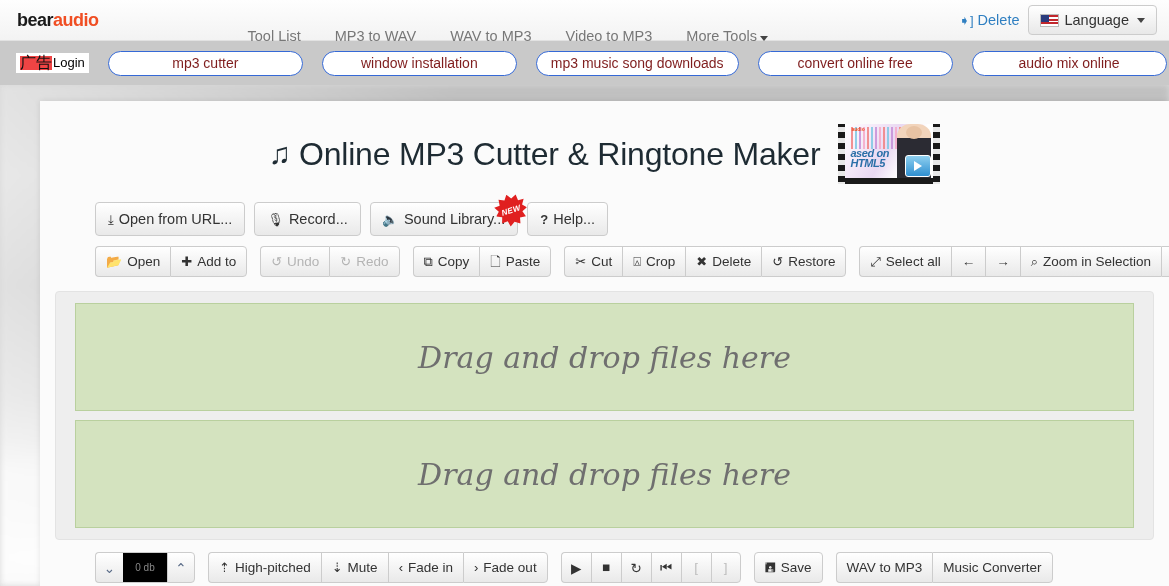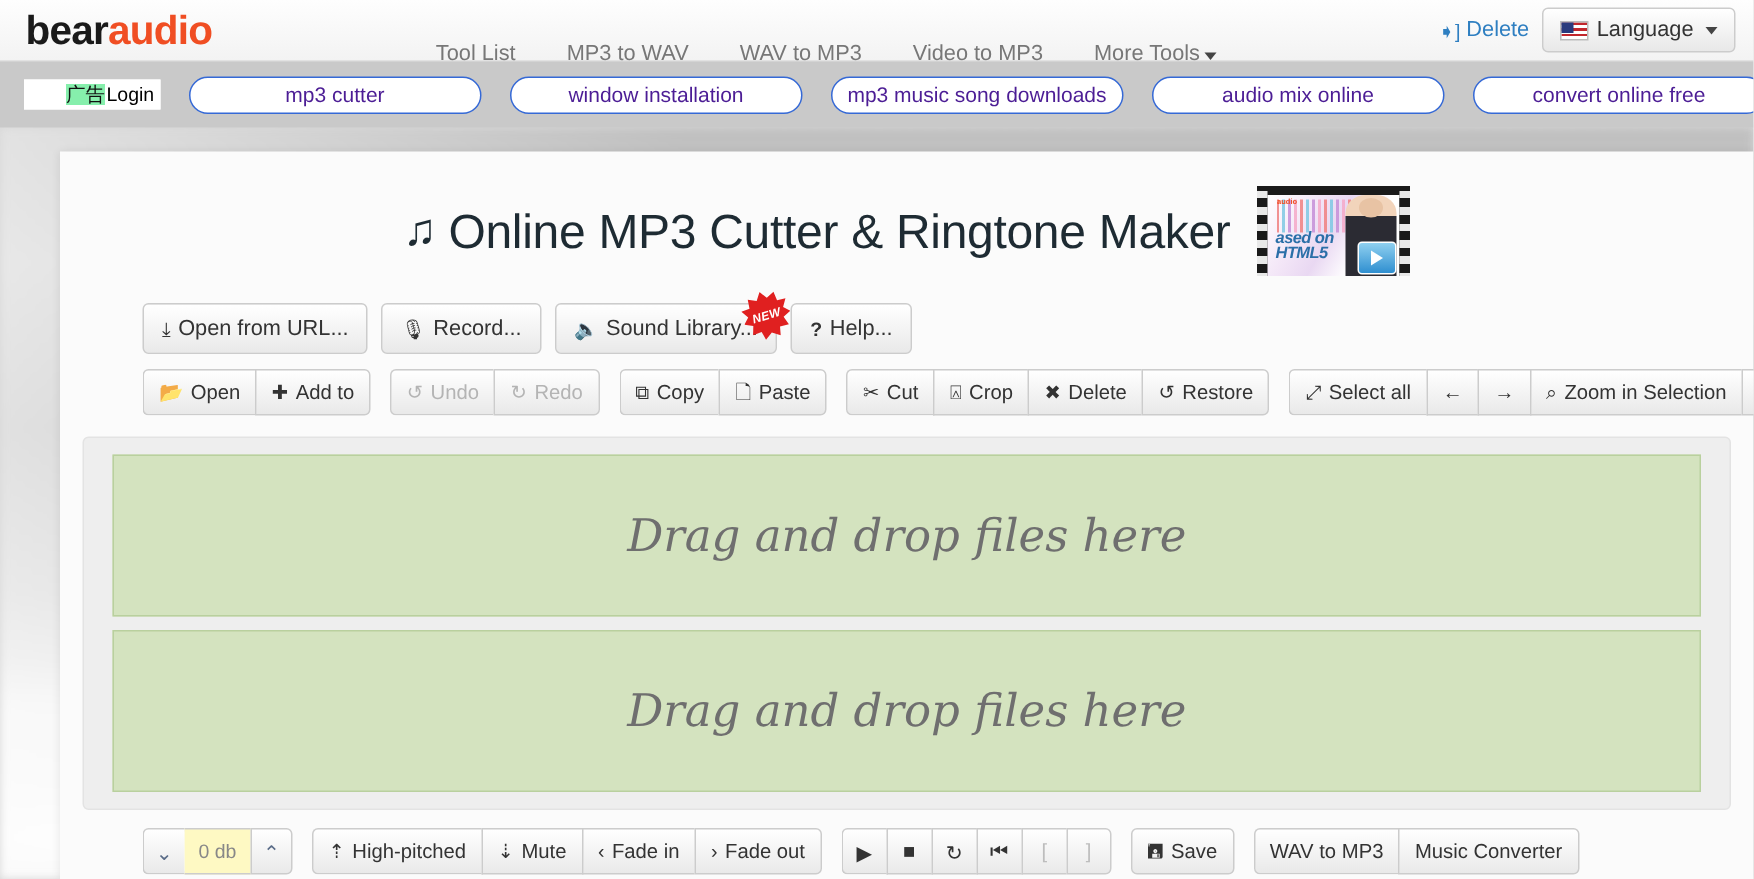--- a/index.html
+++ b/index.html
@@ -32,21 +32,21 @@
   
   #navbar {
     position: relative; z-index: 5;
     height: 41px;
     background: linear-gradient(#fefefe, #f3f3f3);
     border-bottom: 1px solid #e2e2e2;
     display: flex; align-items: center;
   }
   #logo {
     margin-left: 17px;
-    font-size: 27px;
+    font-size: 18px;
     font-weight: bold;
     letter-spacing: -0.5px;
     line-height: 1;
   }
   #logo .b { color: #1a1a1a; }
   #logo .a { color: #f04e23; }
 
   #mainnav { display: flex; margin-left: 132px; gap: 0px; }
   #mainnav a {
     color: #777; text-decoration: none;
@@ -86,24 +86,24 @@
     display: flex; align-items: center; padding-left: 16px; gap: 19px;
     overflow: hidden;
   }
   #adlabel {
     background: #fff; color: #000;
     font-size: 13px; padding: 2px 3px; line-height: 14px;
     display:flex; align-items:center; gap:1px;
     border: 1px solid #fff;
     white-space: nowrap;
   }
-  #adlabel .cn { background:#86efac; color:#111; font-size: 13px; margin-left: 24px; }
+  #adlabel .cn { background:#ef4444; color:#111; font-size: 16px; }
   .adchip {
     background: #fff; border: 1.5px solid #3569d6; border-radius: 16px;
-    color: #4c1d95; font-size: 14px;
+    color: #7f1d1d; font-size: 14px;
     height: 25px; min-width: 195px;
     display: flex; align-items: center; justify-content: center;
     padding: 0 14px; white-space: nowrap; cursor: pointer;
   }
 
   
   #card {
     position: absolute; z-index: 4;
     left: 40px; top: 101px; width: 1129px; height: 485px;
     background: #fbfbfb;
@@ -117,21 +117,21 @@
   #apptitle {
     font-size: 32px; color: #1e2b33; font-weight: normal;
     letter-spacing: -0.2px;
     display: flex; align-items: center; gap: 8px;
   }
   #apptitle .note { font-size: 30px; }
   
   #videothumb {
     width: 102px; height: 60px; background: #1a1a1a;
     padding: 0 7px; position: relative;
-    display:flex; align-items:flex-end;
+    display:flex; align-items:flex-start;
   }
   #videothumb .perf {
     position:absolute; top:0; bottom:0; width:7px;
     background-image: repeating-linear-gradient(#1a1a1a 0 3px, #e8e8e8 3px 8px, #1a1a1a 8px 11px);
   }
   #videothumb .perf.l { left:0; } #videothumb .perf.r { right:0; }
   #videothumb .screen {
     width: 88px; height: 54px; margin: 0 auto; position: relative; overflow: hidden;
     background: linear-gradient(120deg,#ffffff 0%, #f3e6f7 30%, #e9d8f2 48%, #ffffff 70%);
   }
@@ -231,21 +231,21 @@
   #bottombar {
     display: flex; align-items: center; margin: 12px 0 0 55px; gap: 0;
   }
   #stepper { display: flex; margin-right: 13px; }
   #stepper .stepbtn {
     width: 28px; justify-content: center; padding: 0;
     color: #5a6c88;
   }
   #stepper .dbval {
     border-top:1px solid #ccc; border-bottom:1px solid #ccc;
-    background: #fef9c3; color: #888; font-size: 13px;
+    background: #000000; color: #888; font-size: 10px;
     width: 44px; height: 31px; display:flex; align-items:center; justify-content:center;
   }
   #playgroup .btn { width: 30px; justify-content: center; padding: 0; }
   #playgroup .btn.dim { color: #bdbdbd; }
 </style>
 </head>
 <body>
 
 <div id="backdrop"></div>
 
@@ -276,22 +276,22 @@
 </div>
 
 <div id="adbar">
   <div id="adlabel">
     <span class="cn">广告</span>
       <span>Login</span>
   </div>
   <div class="adchip">mp3 cutter</div>
   <div class="adchip">window installation</div>
   <div class="adchip">mp3 music song downloads</div>
+  <div class="adchip">convert online free</div>
   <div class="adchip">audio mix online</div>
-  <div class="adchip">convert online free</div>
 </div>
 
 <div id="card">
 
   <div id="titlerow">
     <h1 id="apptitle">
       <span class="note">♫</span>
       <span>Online MP3 Cutter &amp; Ringtone Maker</span>
     </h1>
     <div id="videothumb">

